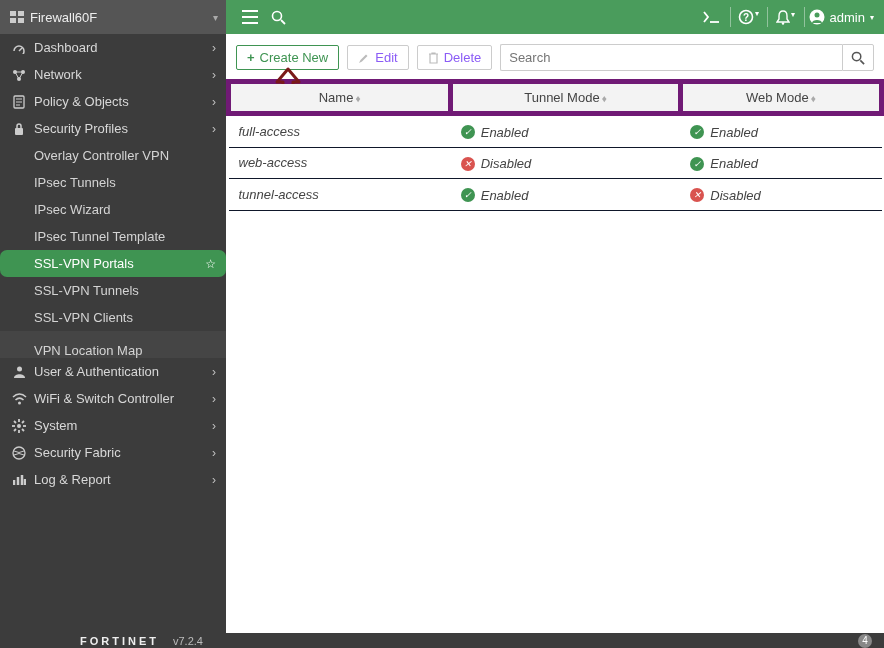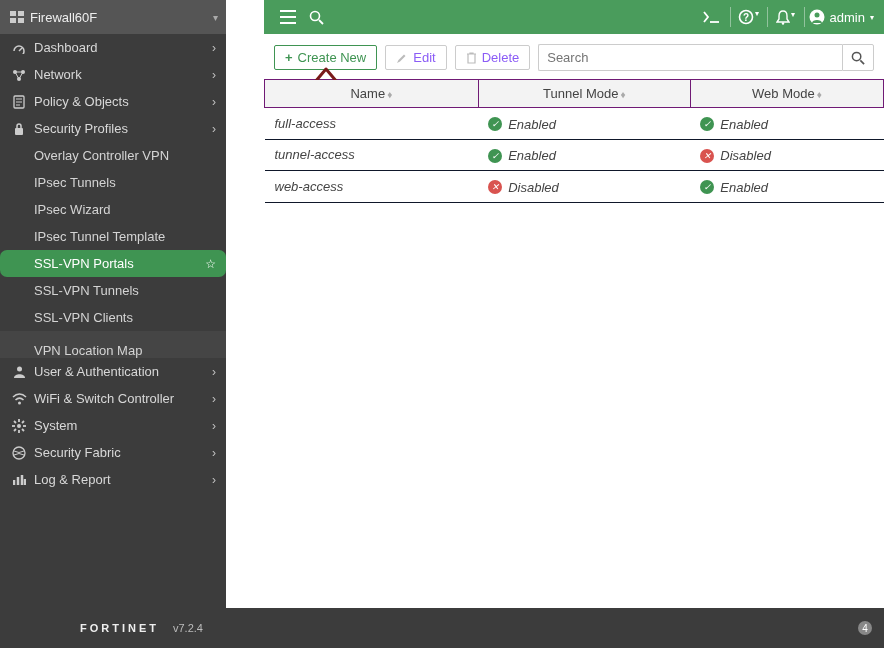--- a/index.html
+++ b/index.html
@@ -9,21 +9,20 @@
     width: 884px;
     height: 648px;
     overflow: hidden;
     display: flex;
     flex-direction: column;
   }
   .app {
     display: flex;
     flex: 1;
     min-height: 0;
-    gap: 38px;
   }
 
   
   .sidebar {
     width: 226px;
     background: #3c3c3c;
     color: #d4d4d4;
     display: flex;
     flex-direction: column;
   }
@@ -195,21 +194,21 @@
   }
 
   
   table.data {
     width: 100%;
     border-collapse: collapse;
     font-size: 13px;
   }
   table.data th {
     background: #f3f3f3;
-    border: 1px solid #701a75;
+    border: 5px solid #701a75;
     padding: 6px 8px;
     font-weight: 500;
     color: #444;
     text-align: center;
     position: relative;
   }
   table.data th .sort {
     color: #aaa;
     font-size: 10px;
     margin-left: 2px;
@@ -228,21 +227,21 @@
   .st-ico {
     width: 14px; height: 14px; border-radius: 50%;
     display: inline-flex; align-items: center; justify-content: center;
     font-size: 9px; color: #fff;
   }
   .st-ico.ok { background: #3f9452; }
   .st-ico.bad { background: #d9534f; }
 
   
   .footer {
-    height: 40px;
+    height: 15px;
     background: #3c3c3c;
     color: #ddd;
     display: flex;
     align-items: center;
     padding: 0 12px;
     font-size: 11px;
   }
   .footer .brand {
     letter-spacing: 3px;
     font-weight: bold;
@@ -519,41 +518,41 @@
             <td><span class="status">
                 <span class="st-ico ok">✓</span>
                 <span>Enabled</span>
               </span></td>
             <td><span class="status">
                 <span class="st-ico ok">✓</span>
                 <span>Enabled</span>
               </span></td>
           </tr>
           <tr>
+            <td>web-access</td>
+            <td><span class="status">
+                <span class="st-ico bad">✕</span>
+                <span>Disabled</span>
+              </span></td>
+            <td><span class="status">
+                <span class="st-ico ok">✓</span>
+                <span>Enabled</span>
+              </span></td>
+          </tr>
+          <tr>
             <td>tunnel-access</td>
             <td><span class="status">
                 <span class="st-ico ok">✓</span>
                 <span>Enabled</span>
               </span></td>
             <td><span class="status">
                 <span class="st-ico bad">✕</span>
                 <span>Disabled</span>
               </span></td>
           </tr>
-          <tr>
-            <td>web-access</td>
-            <td><span class="status">
-                <span class="st-ico bad">✕</span>
-                <span>Disabled</span>
-              </span></td>
-            <td><span class="status">
-                <span class="st-ico ok">✓</span>
-                <span>Enabled</span>
-              </span></td>
-          </tr>
         </tbody>
     </table>
   </main>
 </div>
 
 <div class="footer">
   <span class="brand">FORTINET</span>
   <span class="ver">v7.2.4</span>
   <span class="spacer"></span>
   <span class="count-badge">4</span>

